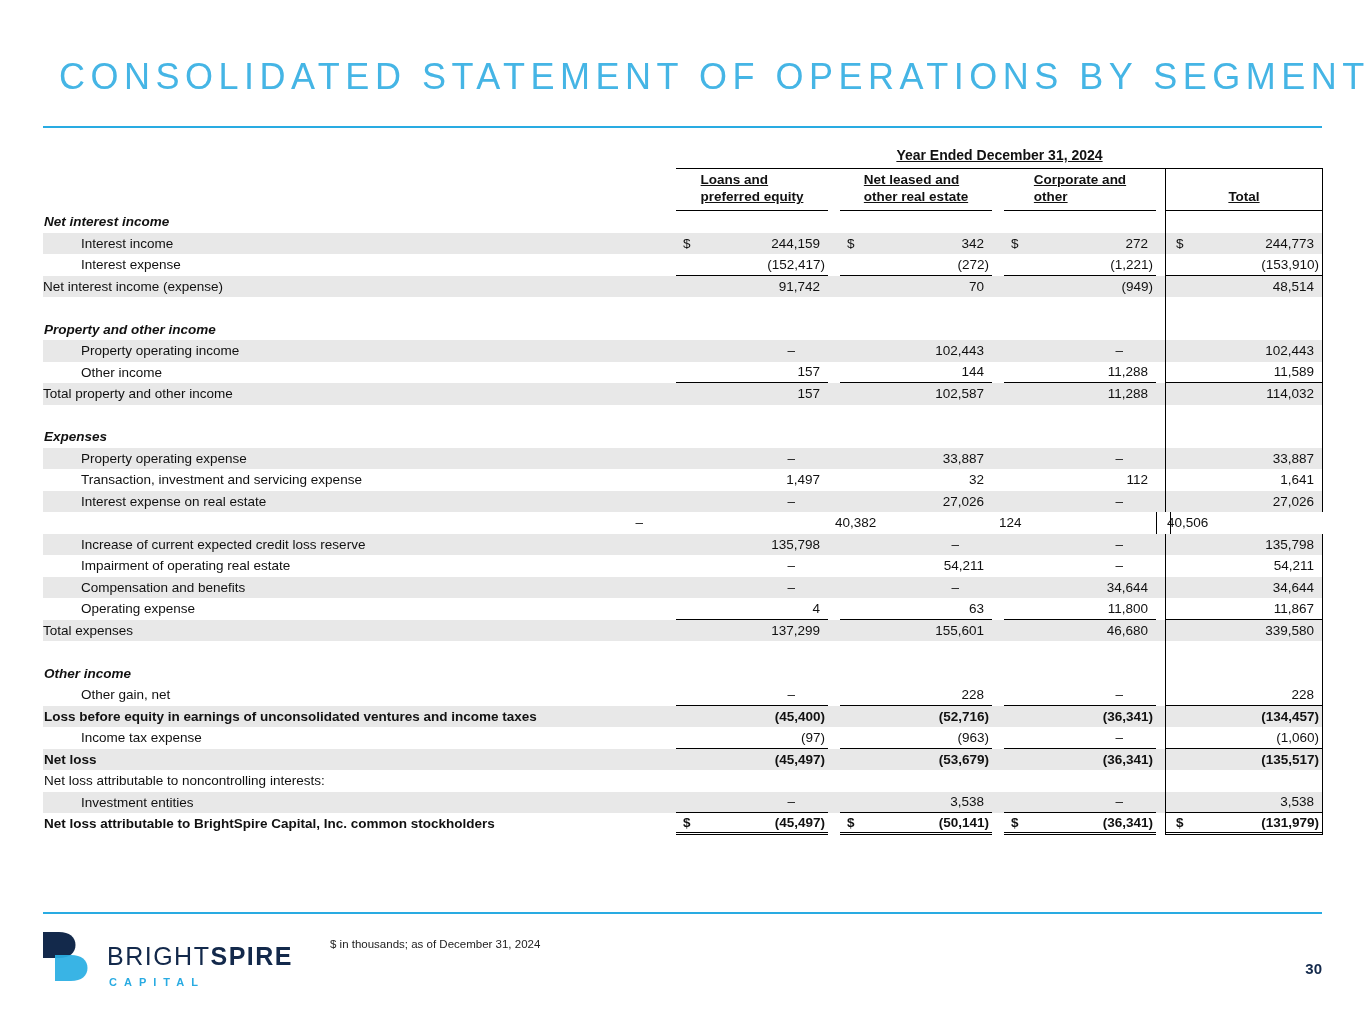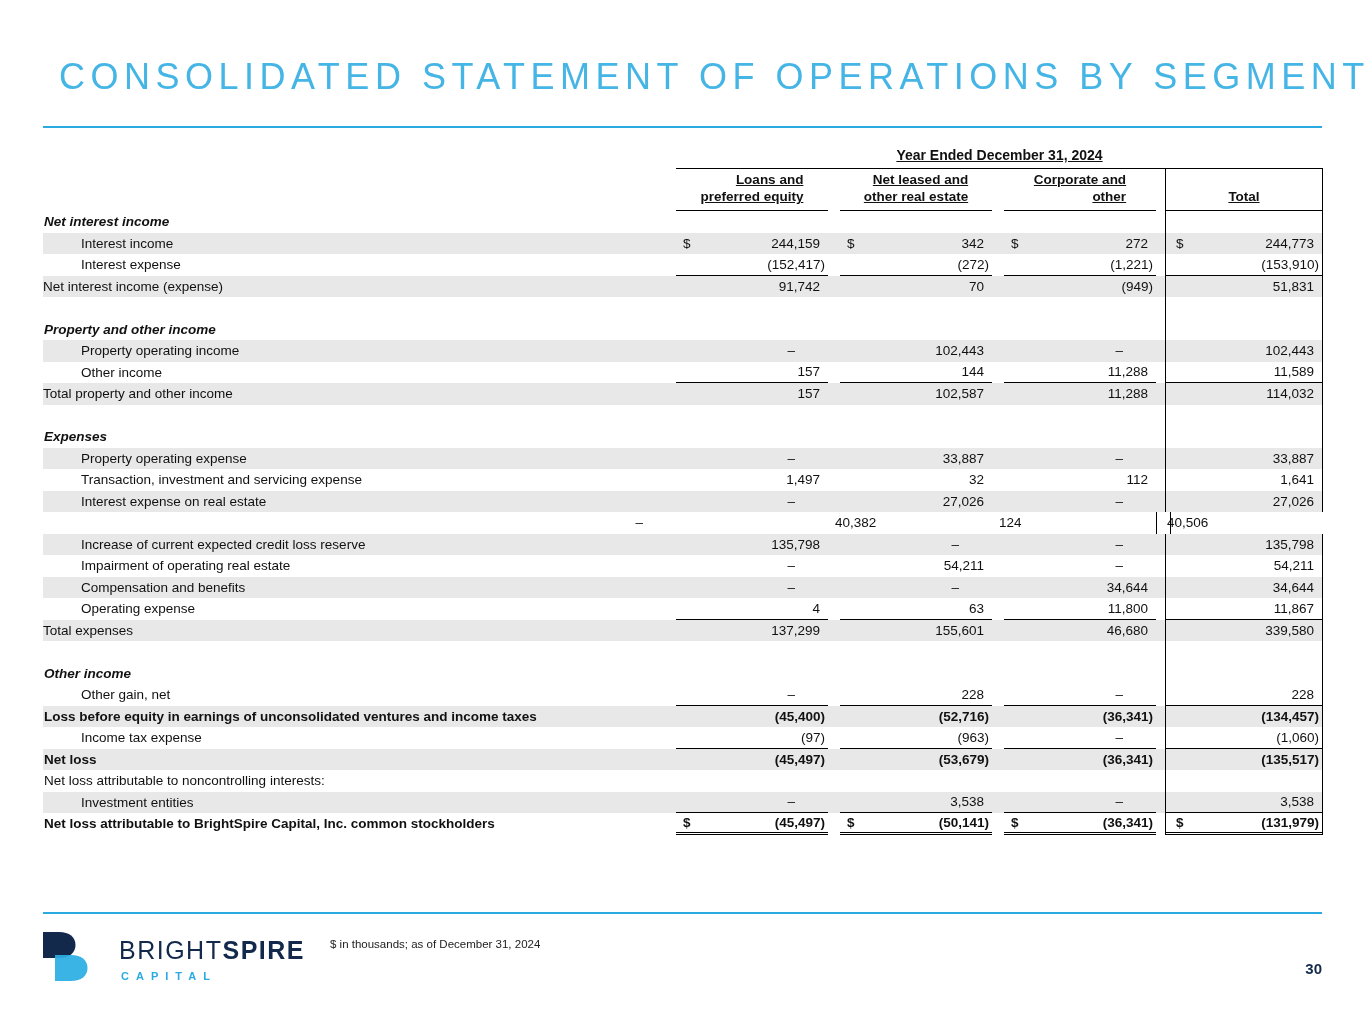--- a/index.html
+++ b/index.html
@@ -27,21 +27,21 @@
   .thead-right { margin-left:633px; width:647px;text-decoration:underline; }
   .period {
     text-align:center; font-weight:bold; font-size:14px;
     padding-bottom:5px; border-bottom:1.5px solid #000;
   }
   .colhead-grid { display:grid; grid-template-columns:152px 12px 152px 12px 152px 9px 158px; }
   .col-h {
     min-height:42px; display:flex; align-items:flex-end; justify-content:center;
     font-weight:bold; border-bottom:1.5px solid #000; padding-bottom:4px;
   }
-  .col-h span { white-space:pre-line; text-align:right; line-height:1.3; }
+  .col-h span { white-space:pre-line; text-align:left; line-height:1.3; }
   .col-h.total-col { border-left:1.4px solid #000; border-right:1.4px solid #000; }
   .hgap { border-bottom:none; }
 
   .trow {
     display:grid; grid-template-columns:633px 152px 12px 152px 12px 152px 9px 158px;
     height:21.5px; align-items:stretch;
   }
   .trow.shaded { background:var(--shade); }
   .trow.bold { font-weight:bold; }
   .cell { display:flex; align-items:center; }
@@ -53,21 +53,21 @@
   .num.u { border-bottom:1.3px solid #000; }
   .num.du { border-bottom:3.5px double #000; }
   .val.pos { margin-right:5px; }
   .val.dash { margin-right:30px; }
   .val.neg { margin-right:0; }
 
   .footer-rule {
     position:absolute; left:43px; right:43px; top:912px;
     border:none; border-top:2px solid var(--rule);
   }
-  .logo { position:absolute; left:42px; top:930px; display:flex; align-items:center; gap:25px; }
+  .logo { position:absolute; left:42px; top:930px; display:flex; align-items:flex-end; gap:13px; }
   .logo-name { font-size:25px; color:var(--navy); letter-spacing:1.5px; }
   .logo-name .spire { font-weight:bold; }
   .logo-capital { font-size:11px; font-weight:bold; letter-spacing:7px; color:var(--rule); margin-top:5px; margin-left:2px; }
   .footnote { position:absolute; left:330px; top:938px; font-size:11.5px; color:#222; }
   .page-num { position:absolute; right:43px; top:960px; font-size:15px; font-weight:bold; color:var(--navy); }
 </style>
 </head>
 <body>
 
 <div class="slide">
@@ -178,21 +178,21 @@
             <span class="val pos">70</span>
           </div>
           <div class="cell gap"></div>
           <div class="cell num">
             <span class="dollar"></span>
             <span class="val neg">(949)</span>
           </div>
           <div class="cell gap"></div>
           <div class="cell num total-col">
             <span class="dollar"></span>
-            <span class="val pos">51,831</span>
+            <span class="val pos">48,514</span>
           </div>
         </div>
         <div class="trow">
           <div class="cell label-cell i0"></div>
           <div class="cell num">
             <span class="dollar"></span>
             <span class="val "></span>
           </div>
           <div class="cell gap"></div>
           <div class="cell num">

